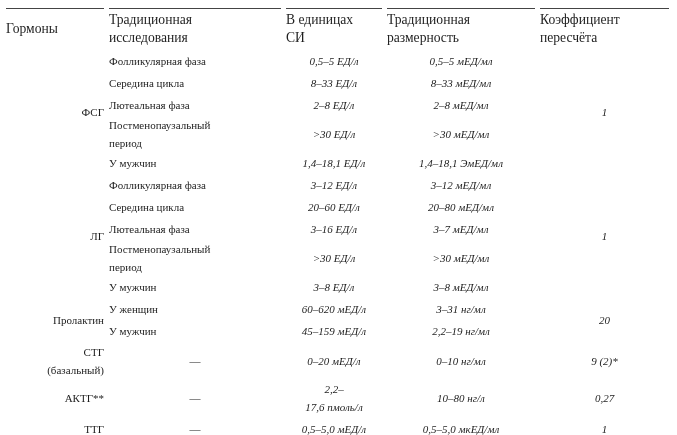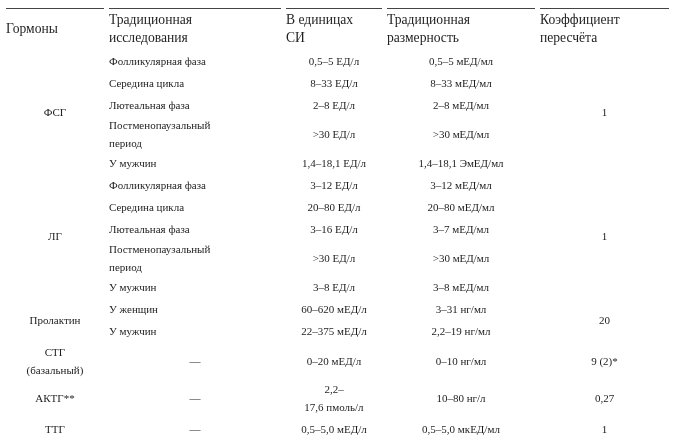--- a/index.html
+++ b/index.html
@@ -34,24 +34,24 @@
     line-height: 18px;
     white-space: pre-line;
   }
   td {
     padding: 0;
     font-size: 11px;
     line-height: 18px;
     vertical-align: middle;
     white-space: pre-line;
   }
-  td.hormone { text-align: center; }
+  td.hormone { text-align: right; }
   td.feature { text-align: left; }
   td.feature.dash { text-align: center; }
-  td.si, td.trad, td.coef { text-align: center; }
+  td.si, td.trad, td.coef { text-align: center; font-style: italic; }
   tr.h22 { height: 22px; }
   tr.h24 { height: 24px; }
   tr.h36 { height: 36px; }
   tr.h37 { height: 37px; }
   tr.h38 { height: 38px; }
   tr.hhead { height: 38px; }
 </style>
 </head>
 <body>
 
@@ -109,21 +109,21 @@
 
     <tr class="h22">
       <td class="hormone" rowspan="5">ЛГ</td>
       <td class="feature">Фолликулярная фаза</td>
       <td class="si">3–12 ЕД/л</td>
       <td class="trad">3–12 мЕД/мл</td>
       <td class="coef" rowspan="5">1</td>
     </tr>
     <tr class="h22">
       <td class="feature">Середина цикла</td>
-      <td class="si">20–80 ЕД/л</td>
+      <td class="si">20–60 ЕД/л</td>
       <td class="trad">20–80 мЕД/мл</td>
     </tr>
     <tr class="h22">
       <td class="feature">Лютеальная фаза</td>
       <td class="si">3–16 ЕД/л</td>
       <td class="trad">3–7 мЕД/мл</td>
     </tr>
     <tr class="h36">
       <td class="feature">Постменопаузальный
 период</td>
@@ -138,21 +138,21 @@
 
     <tr class="h22">
       <td class="hormone" rowspan="2">Пролактин</td>
       <td class="feature">У женщин</td>
       <td class="si">60–620 мЕД/л</td>
       <td class="trad">3–31 нг/мл</td>
       <td class="coef" rowspan="2">20</td>
     </tr>
     <tr class="h22">
       <td class="feature">У мужчин</td>
-      <td class="si">22–375 мЕД/л</td>
+      <td class="si">45–159 мЕД/л</td>
       <td class="trad">2,2–19 нг/мл</td>
     </tr>
 
     <tr class="h37">
       <td class="hormone">СТГ
 (базальный)</td>
       <td class="feature dash">—</td>
       <td class="si">0–20 мЕД/л</td>
       <td class="trad">0–10 нг/мл</td>
       <td class="coef">9 (2)*</td>

